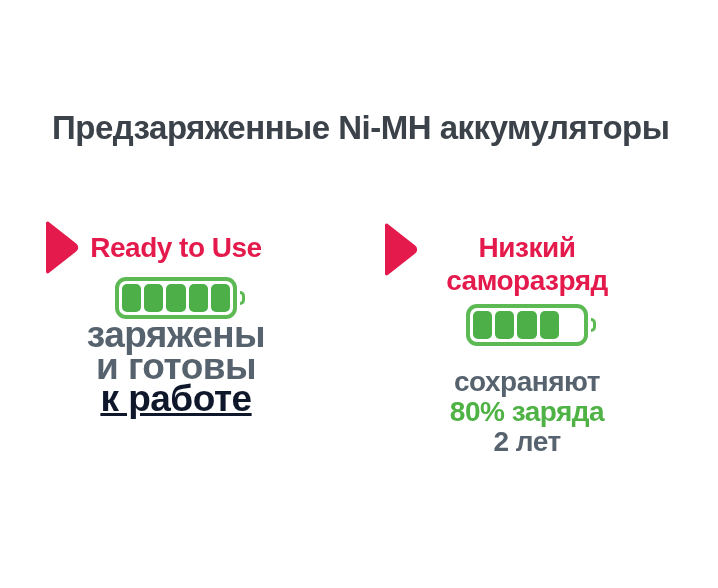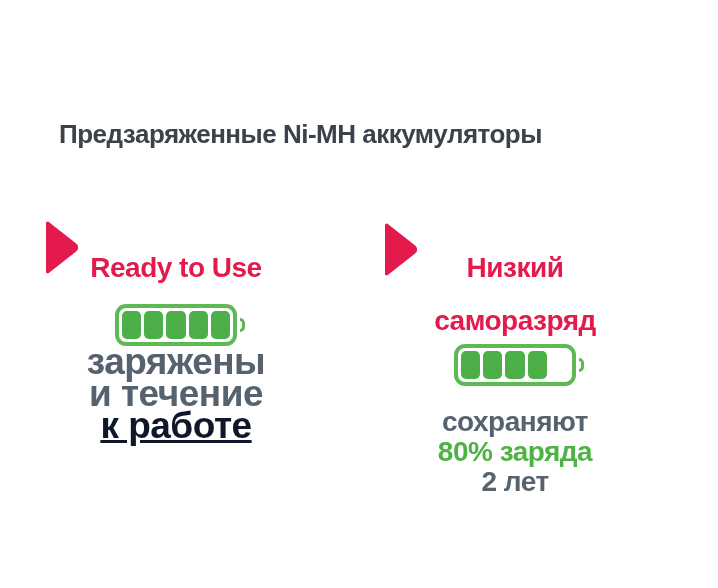--- a/index.html
+++ b/index.html
@@ -6,44 +6,44 @@
   .page{
     position:relative;
     width:718px;height:588px;
     background:#ffffff;
     overflow:hidden;
     font-family:"Liberation Sans","DejaVu Sans",sans-serif;
     font-weight:bold;
   }
   .title{
     position:absolute;left:44px;top:97px;
-    margin:15px;
-    font-size:26px;line-height:45px;
+    margin:8px;
+    font-size:33px;line-height:45px;
     letter-spacing:-0.5px;
     font-weight:bold;
   }
   .title span{display:block;}
   .arrow{
     position:absolute;
     width:34px;height:53px;
   }
   .arrow svg{display:block;width:100%;height:100%;}
   .arrow-left{left:46px;top:221px;}
   .arrow-right{left:385px;top:223px;}
   .feature{
     position:absolute;
     text-align:center;
   }
   .feature-left{left:40px;top:231px;width:272px;}
-  .feature-right{left:388px;top:231px;width:254px;}
+  .feature-right{left:400px;top:231px;width:254px;}
   .feature-heading{
     font-size:28px;line-height:33px;
     letter-spacing:-0.5px;
   }
-  .feature-heading span{display:block;margin-top:20px;}
+  .feature-heading span{display:block;}
   .battery-wrap{
     display:flex;justify-content:center;
   }
   .feature-left .battery-wrap{margin-top:13px;}
   .feature-right .battery-wrap{margin-top:7px;}
   .battery{
     position:relative;
     width:122px;height:42px;
     box-sizing:border-box;
     border:4px solid #5cb953;
@@ -106,21 +106,21 @@
       <div class="battery">
           <div class="seg filled"></div>
           <div class="seg filled"></div>
           <div class="seg filled"></div>
           <div class="seg filled"></div>
           <div class="seg filled"></div>
         </div>
     </div>
     <div class="desc">
       <div style="color: rgb(86, 98, 110);">заряжены</div>
-      <div style="color: rgb(86, 98, 110);">и течение</div>
+      <div style="color: rgb(86, 98, 110);">и готовы</div>
       <div style="color: #0f172a; text-decoration: underline;">к работе</div>
 
     </div>
   </section>
 
   <section class="feature feature-right">
     <div class="feature-heading" style="color: rgb(228, 26, 76);">
       <span>Низкий</span>
       <span>саморазряд</span>
     </div>

